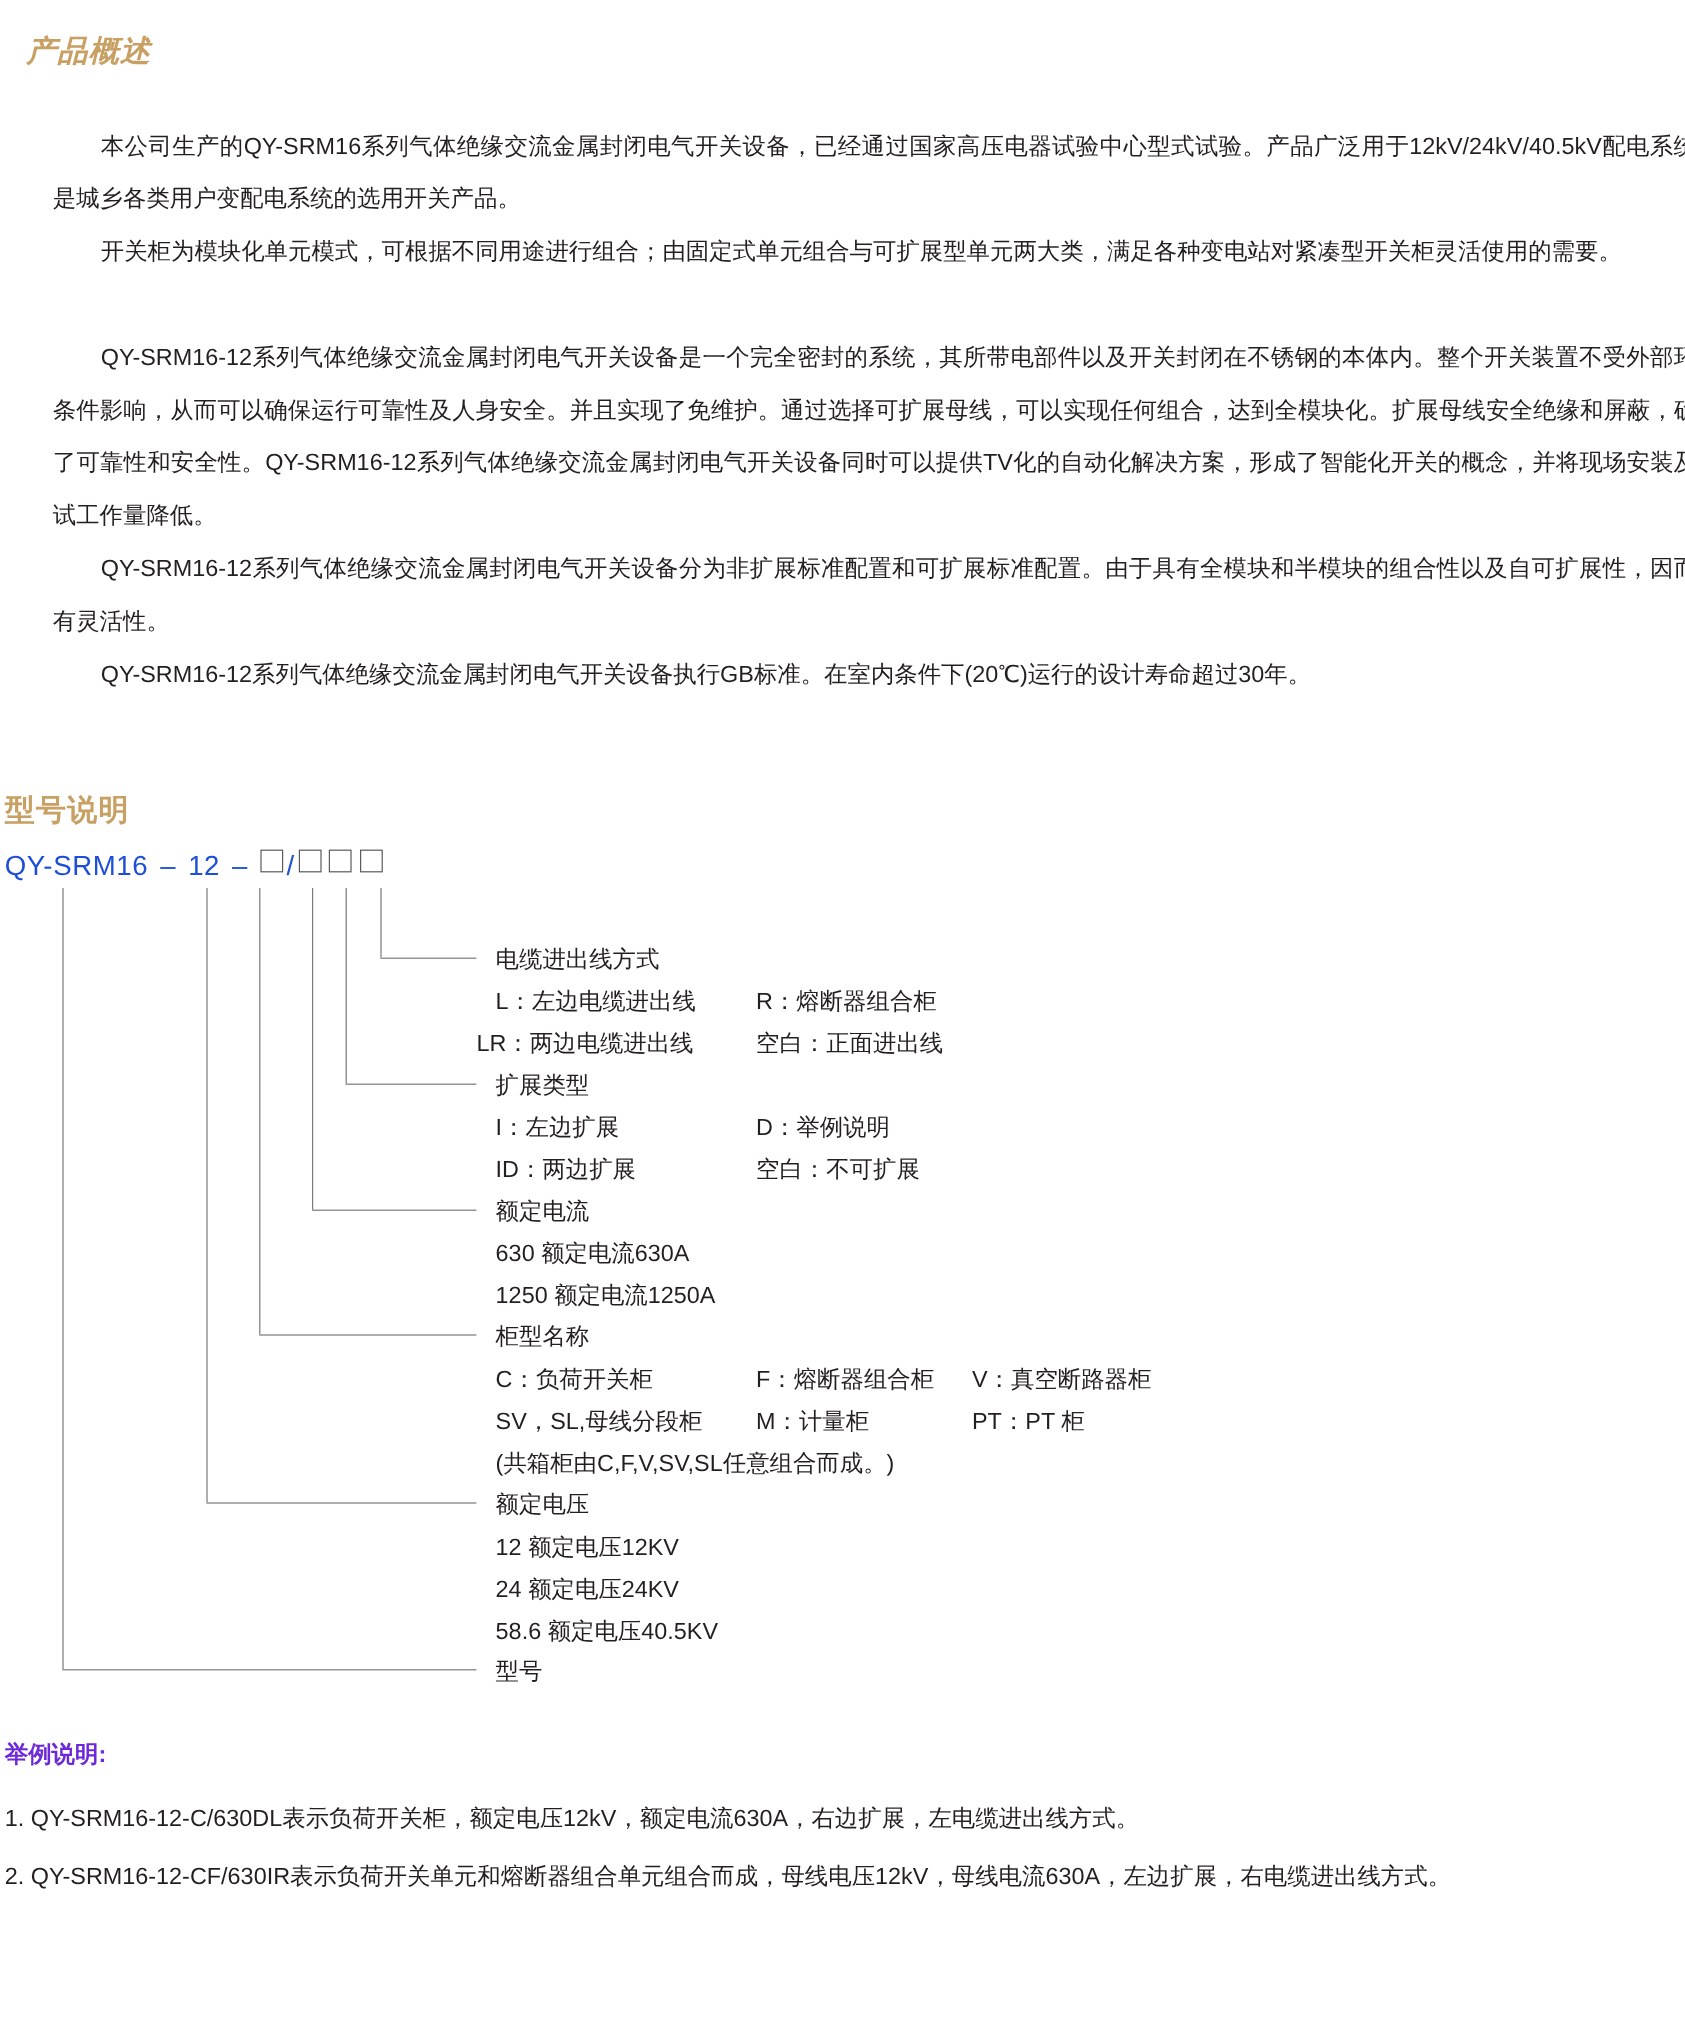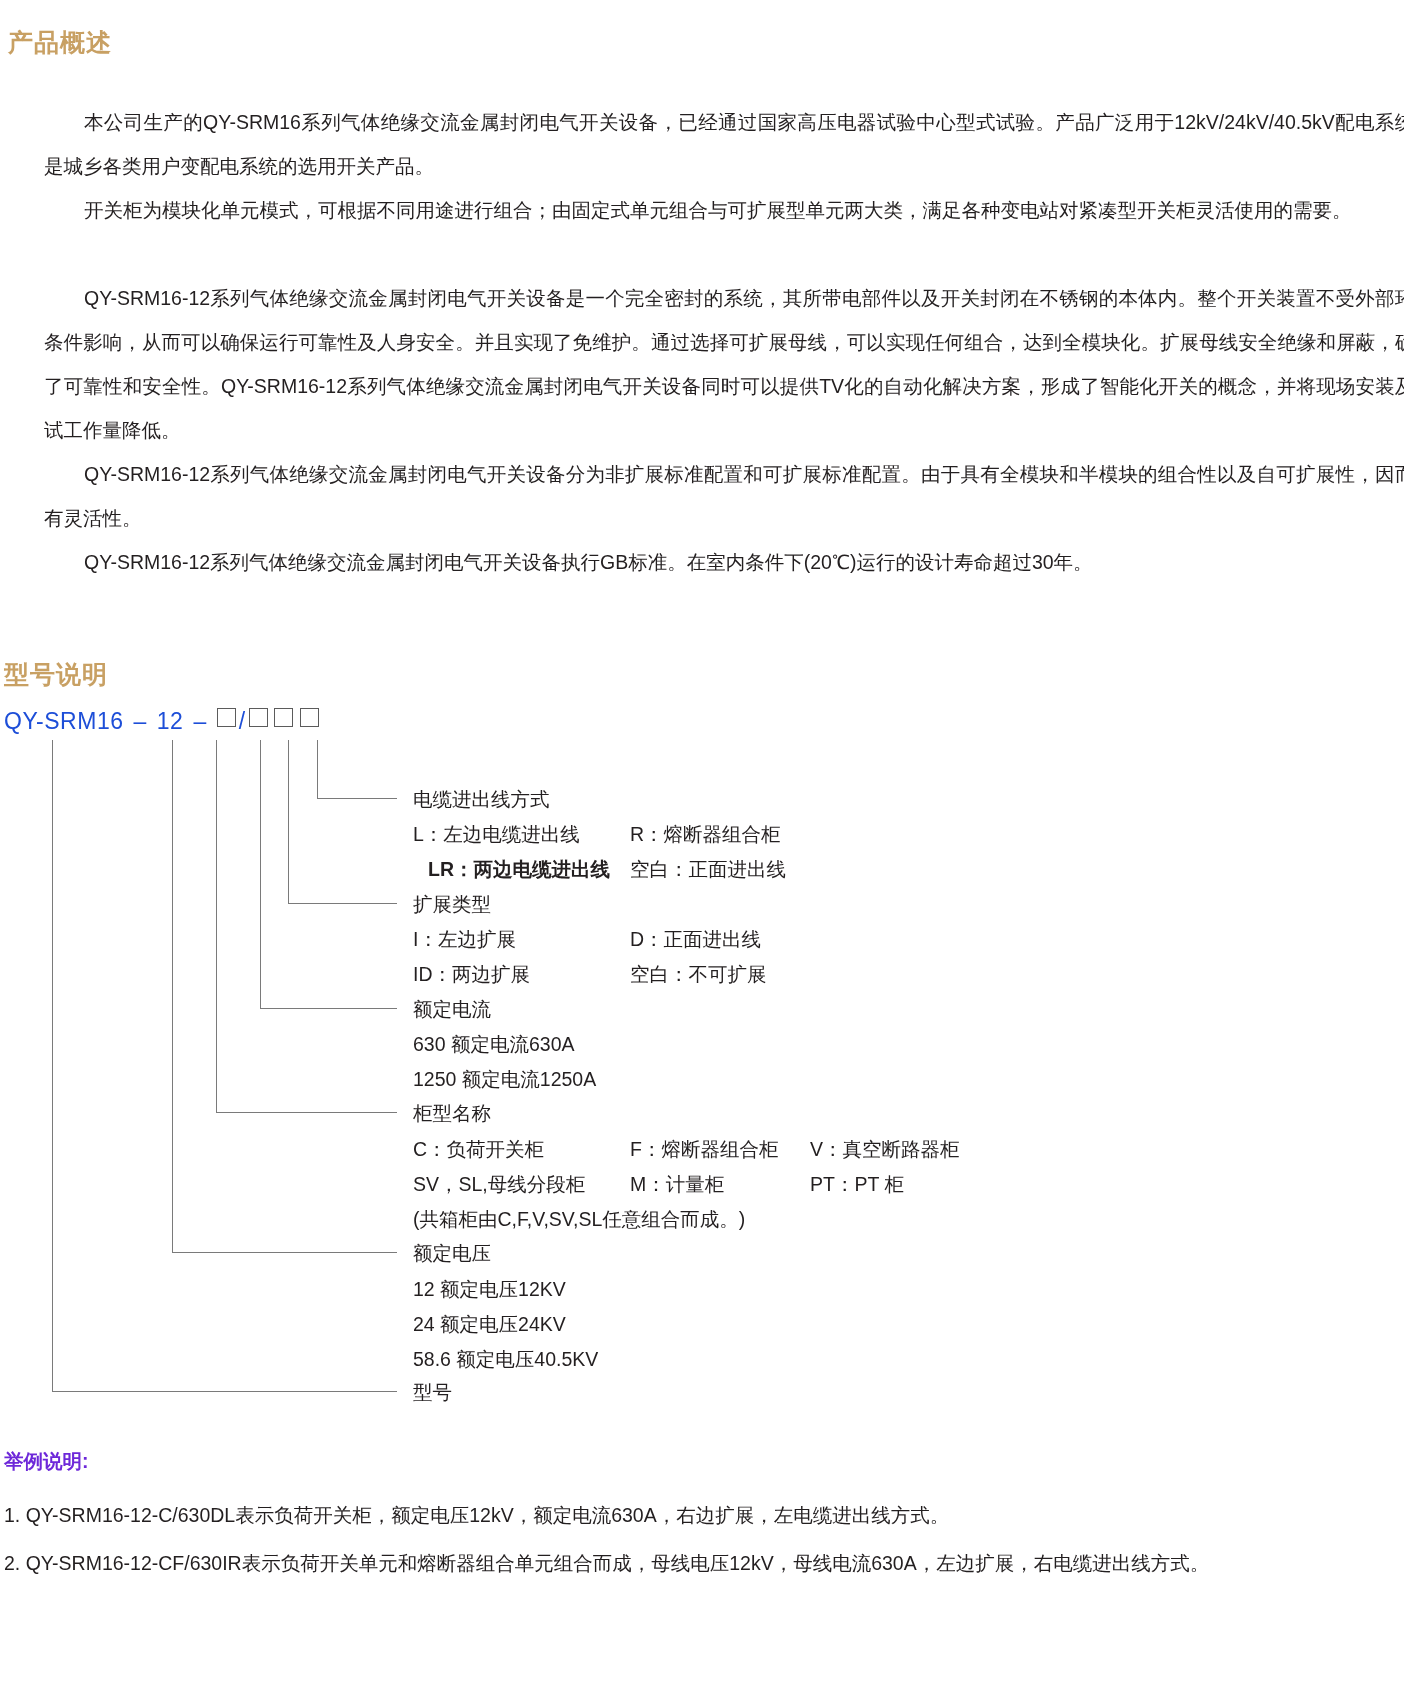--- a/index.html
+++ b/index.html
@@ -23,22 +23,23 @@
   }
   .section-title {
     font-size: 25px;
     font-weight: bold;
     color: #c8a063;
     letter-spacing: 1px;
     margin: 0;
   }
   #title-overview {
     position: absolute;
-    left: 8px;
+    left: 22px;
     top: 26px;
+    font-style: italic;
   }
   #title-model {
     position: absolute;
     left: 4px;
     top: 658px;
   }
   .body-text {
     position: absolute;
     left: 4px;
     width: 1390px;
@@ -166,26 +167,26 @@
 
     <div class="vline" style="left:172px; top:40px; height:512px;"></div>
     <div class="hline" style="left:172px; top:552px; width:225px;"></div>
 
     <div class="vline" style="left:52px; top:40px; height:651px;"></div>
     <div class="hline" style="left:52px; top:691px; width:345px;"></div>
 
     <div class="lbl lbl-main" style="left:413px; top:86px;text-align:right;">电缆进出线方式</div>
     <div class="sub" style="left:413px; top:121px;">L：左边电缆进出线</div>
     <div class="sub" style="left:630px; top:121px;">R：熔断器组合柜</div>
-    <div class="sub" style="left:428px; top:156px;font-weight:bold;">LR：两边电缆进出线</div>
+    <div class="sub" style="left:397px; top:156px;">LR：两边电缆进出线</div>
     <div class="sub" style="left:630px; top:156px;">空白：正面进出线</div>
 
     <div class="lbl lbl-main" style="left:413px; top:191px;">扩展类型</div>
     <div class="sub" style="left:413px; top:226px;">I：左边扩展</div>
-    <div class="sub" style="left:630px; top:226px;">D：正面进出线</div>
+    <div class="sub" style="left:630px; top:226px;">D：举例说明</div>
     <div class="sub" style="left:413px; top:261px;">ID：两边扩展</div>
     <div class="sub" style="left:630px; top:261px;">空白：不可扩展</div>
 
     <div class="lbl lbl-main" style="left:413px; top:296px;">额定电流</div>
     <div class="sub" style="left:413px; top:331px;">630 额定电流630A</div>
     <div class="sub" style="left:413px; top:366px;">1250 额定电流1250A</div>
 
     <div class="lbl lbl-main" style="left:413px; top:400px;">柜型名称</div>
     <div class="sub" style="left:413px; top:436px;">C：负荷开关柜</div>
     <div class="sub" style="left:630px; top:436px;">F：熔断器组合柜</div>

